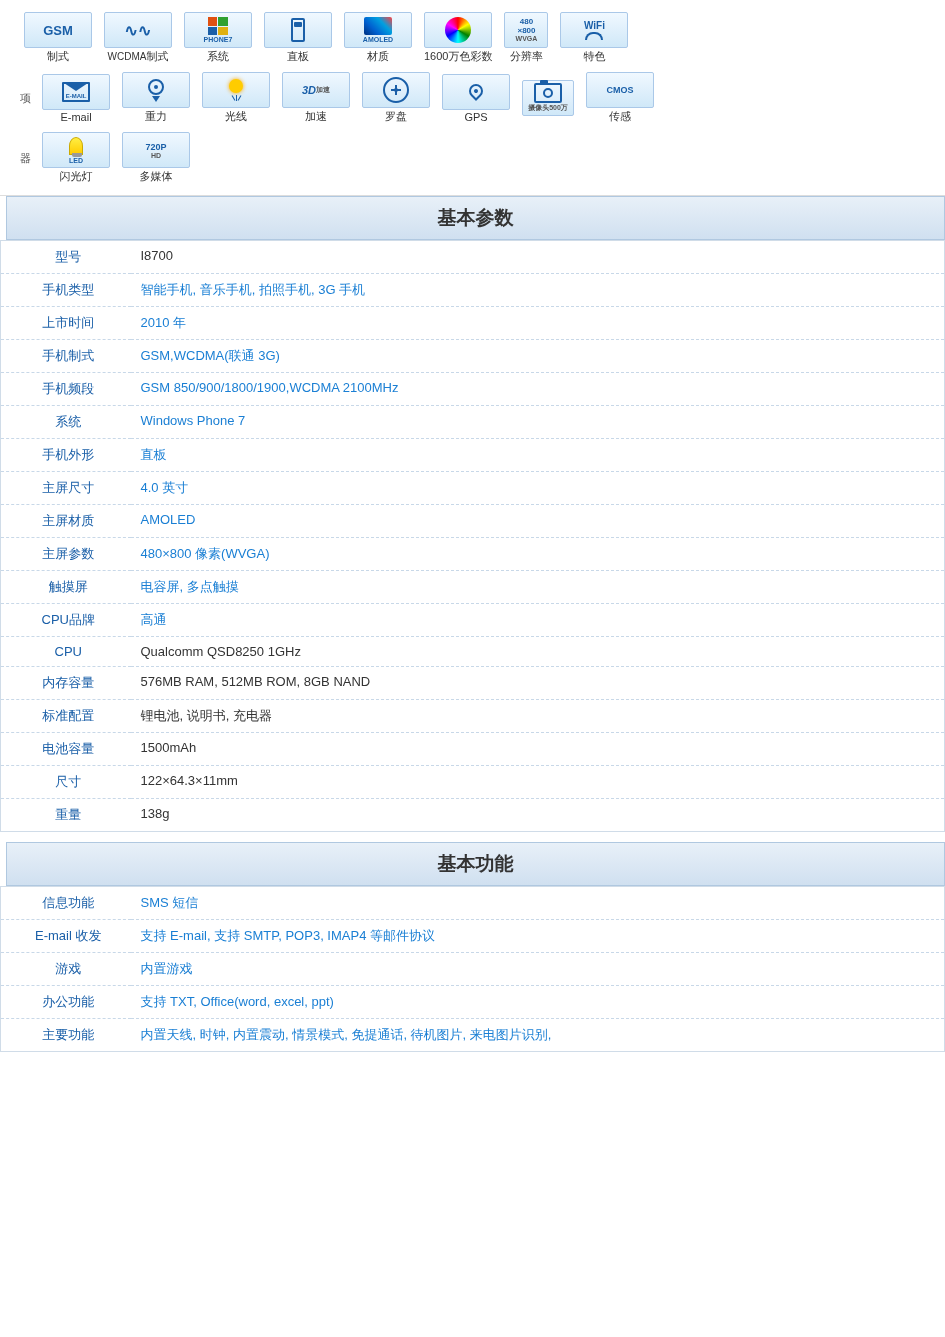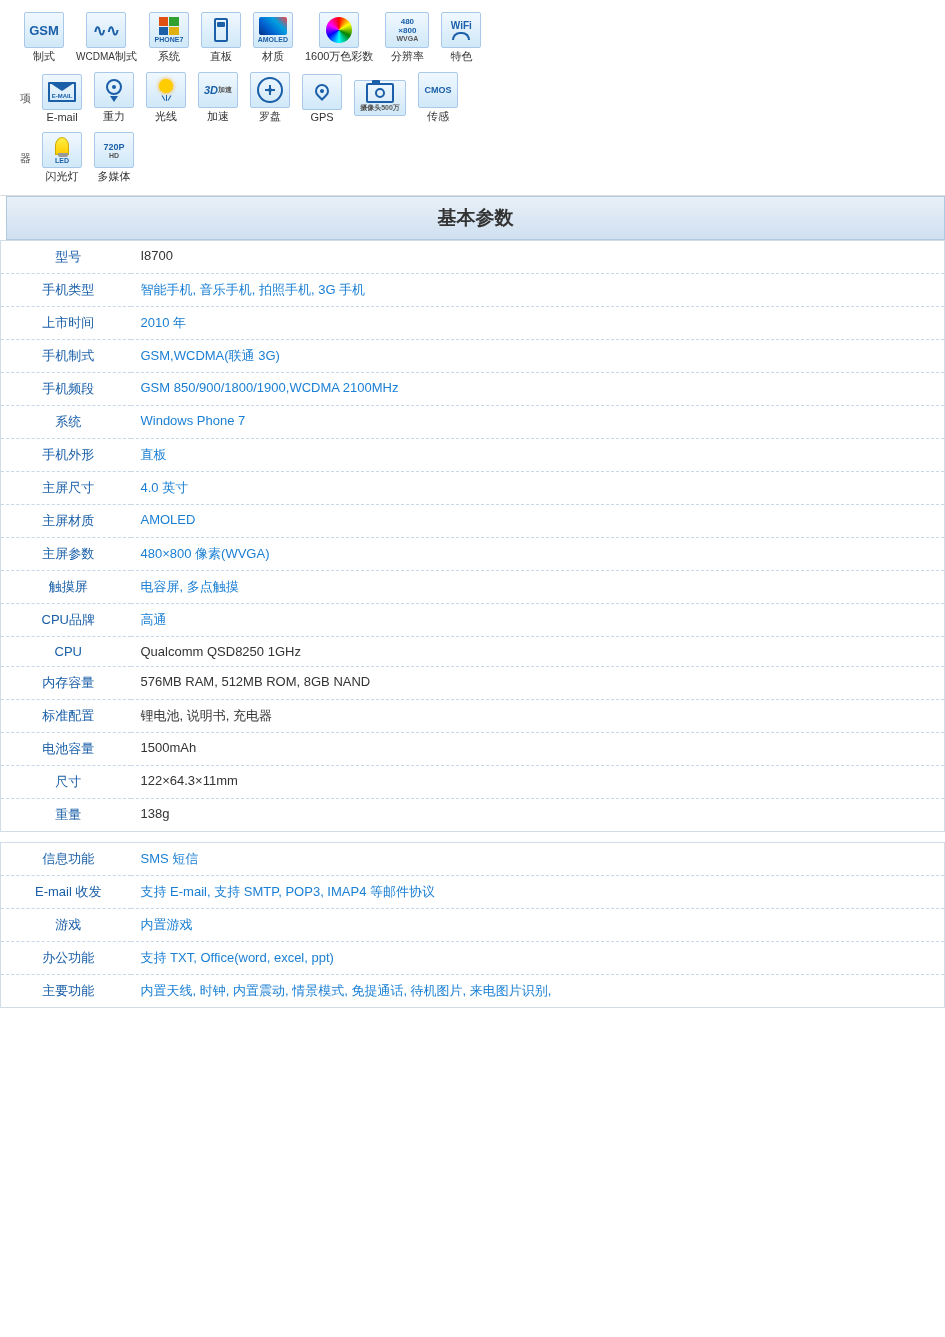--- a/index.html
+++ b/index.html
@@ -26,21 +26,21 @@
 
     .feature-item {
       display: flex;
       flex-direction: column;
       align-items: center;
       margin: 2px 4px;
       cursor: pointer;
     }
 
     .feature-icon-box {
-      width: 40px;
+      width: 68px;
       height: 36px;
       border: 1px solid #aac8e8;
       background: linear-gradient(to bottom, #f0f8ff, #d0e8f8);
       display: flex;
       align-items: center;
       justify-content: center;
       font-size: 10px;
       color: #1a5fa8;
       font-weight: bold;
       border-radius: 2px;
@@ -407,20 +407,23 @@
       </tr>
       <tr class="spec-row">
         <td class="spec-label">重量</td>
         <td class="spec-value black">138g</td>
       </tr>
     </tbody>
   </table>
 </div>
 
 <div style="margin-top:10px;">
+  <div class="section-header">
+    <span>基本功能</span>
+  </div>
   <table class="spec-table">
     <tbody>
       <tr class="spec-row">
         <td class="spec-label">信息功能</td>
         <td class="spec-value blue">SMS 短信</td>
       </tr>
       <tr class="spec-row">
         <td class="spec-label">E-mail 收发</td>
         <td class="spec-value blue">支持 E-mail, 支持 SMTP, POP3, IMAP4 等邮件协议</td>
       </tr>

